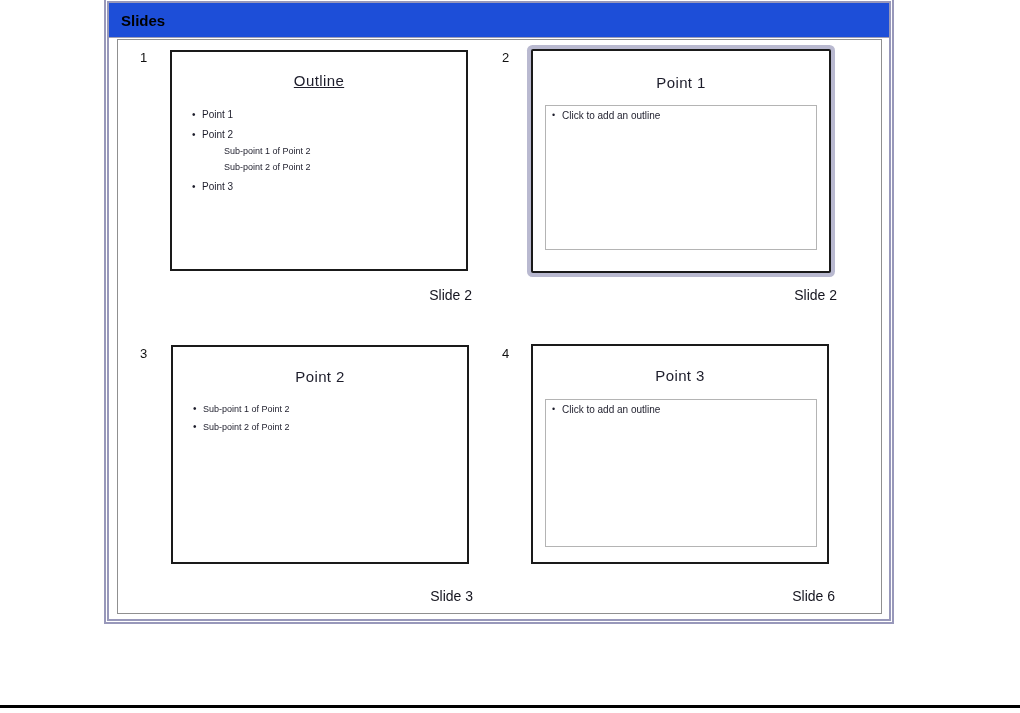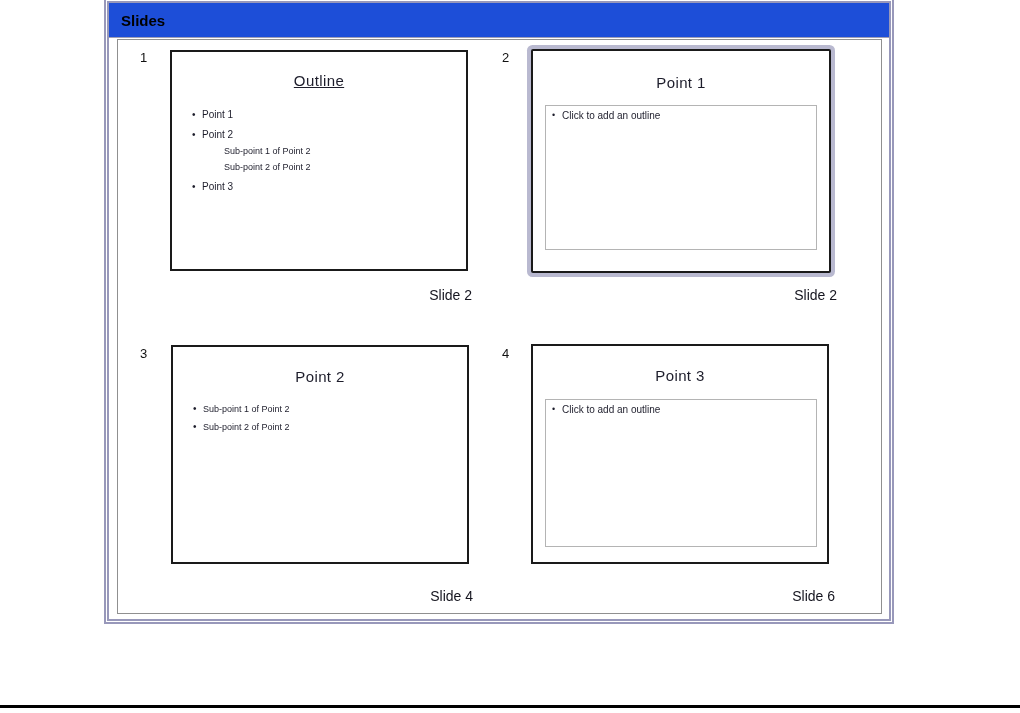--- a/index.html
+++ b/index.html
@@ -118,21 +118,21 @@
       <div class="slide-label lab-2">Slide 2</div>
 
       <div class="slide-num num-3">3</div>
       <div class="thumb thumb-3">
         <div class="thumb-title pt-22">Point 2</div>
         <div class="bullet-list tight">
           <div class="bl1 sp first">Sub-point 1 of Point 2</div>
           <div class="bl1 sp">Sub-point 2 of Point 2</div>
         </div>
       </div>
-      <div class="slide-label lab-3">Slide 4</div>
+      <div class="slide-label lab-3">Slide 3</div>
 
       <div class="slide-num num-4">4</div>
       <div class="thumb thumb-4">
         <div class="thumb-title pt-22">Point 3</div>
         <div class="placeholder ph-4">
           <div class="ph-bullet">Click to add an outline</div>
         </div>
       </div>
       <div class="slide-label lab-4">Slide 6</div>
 

